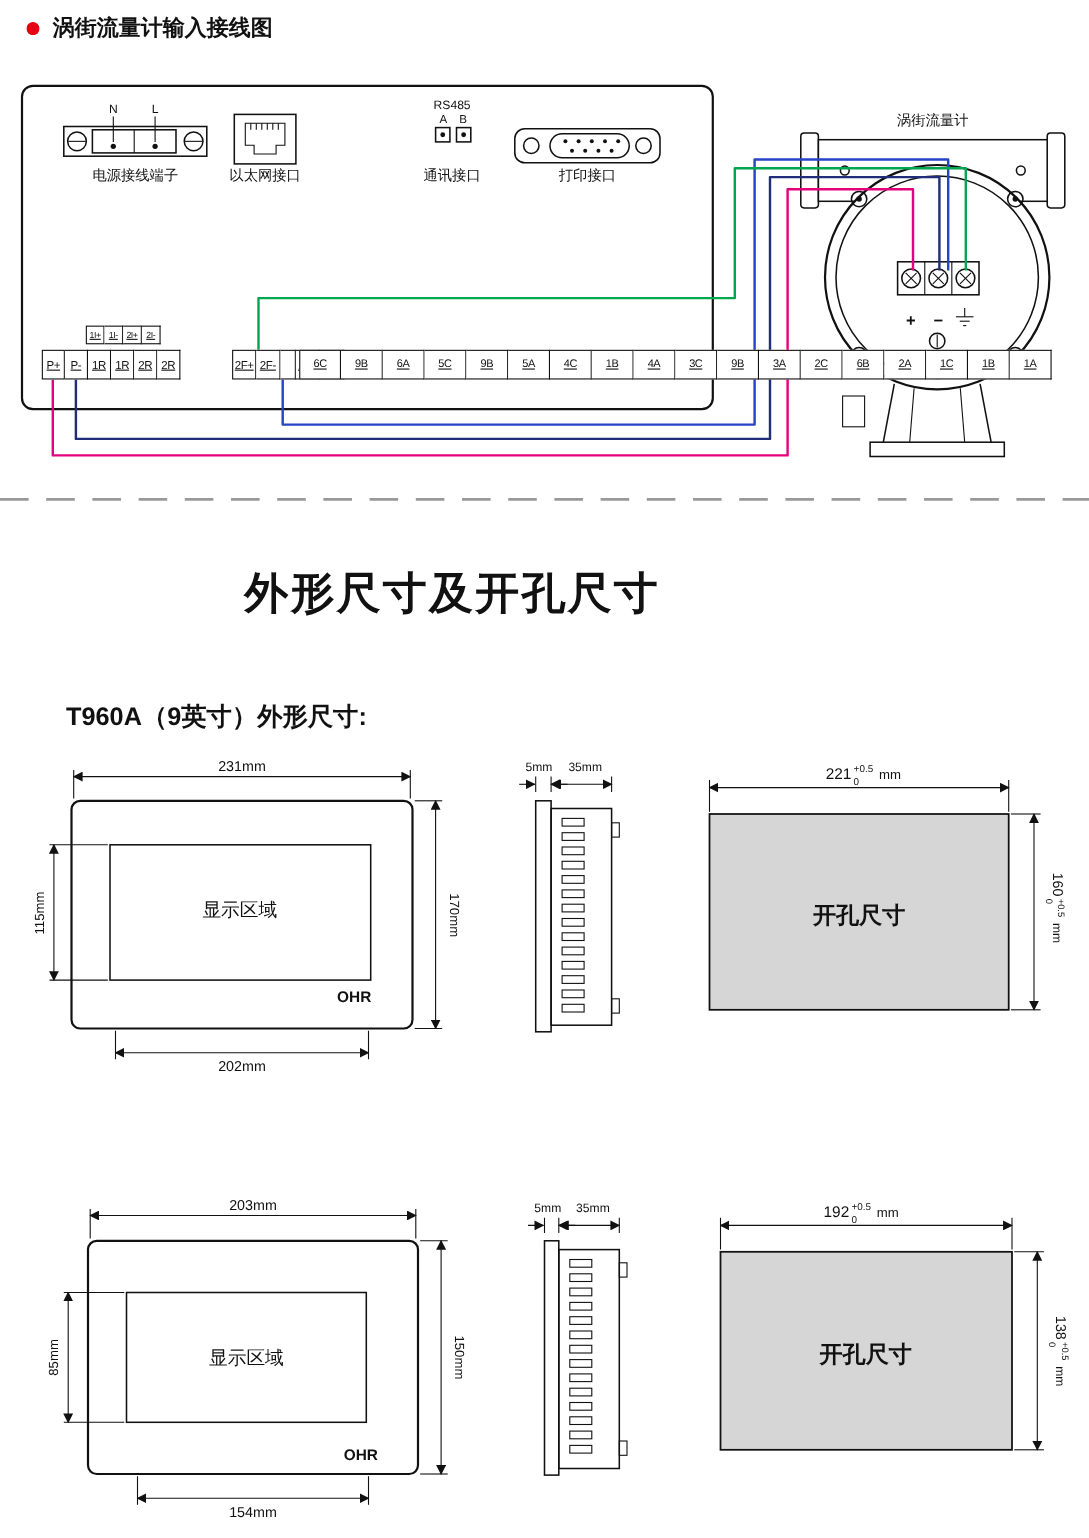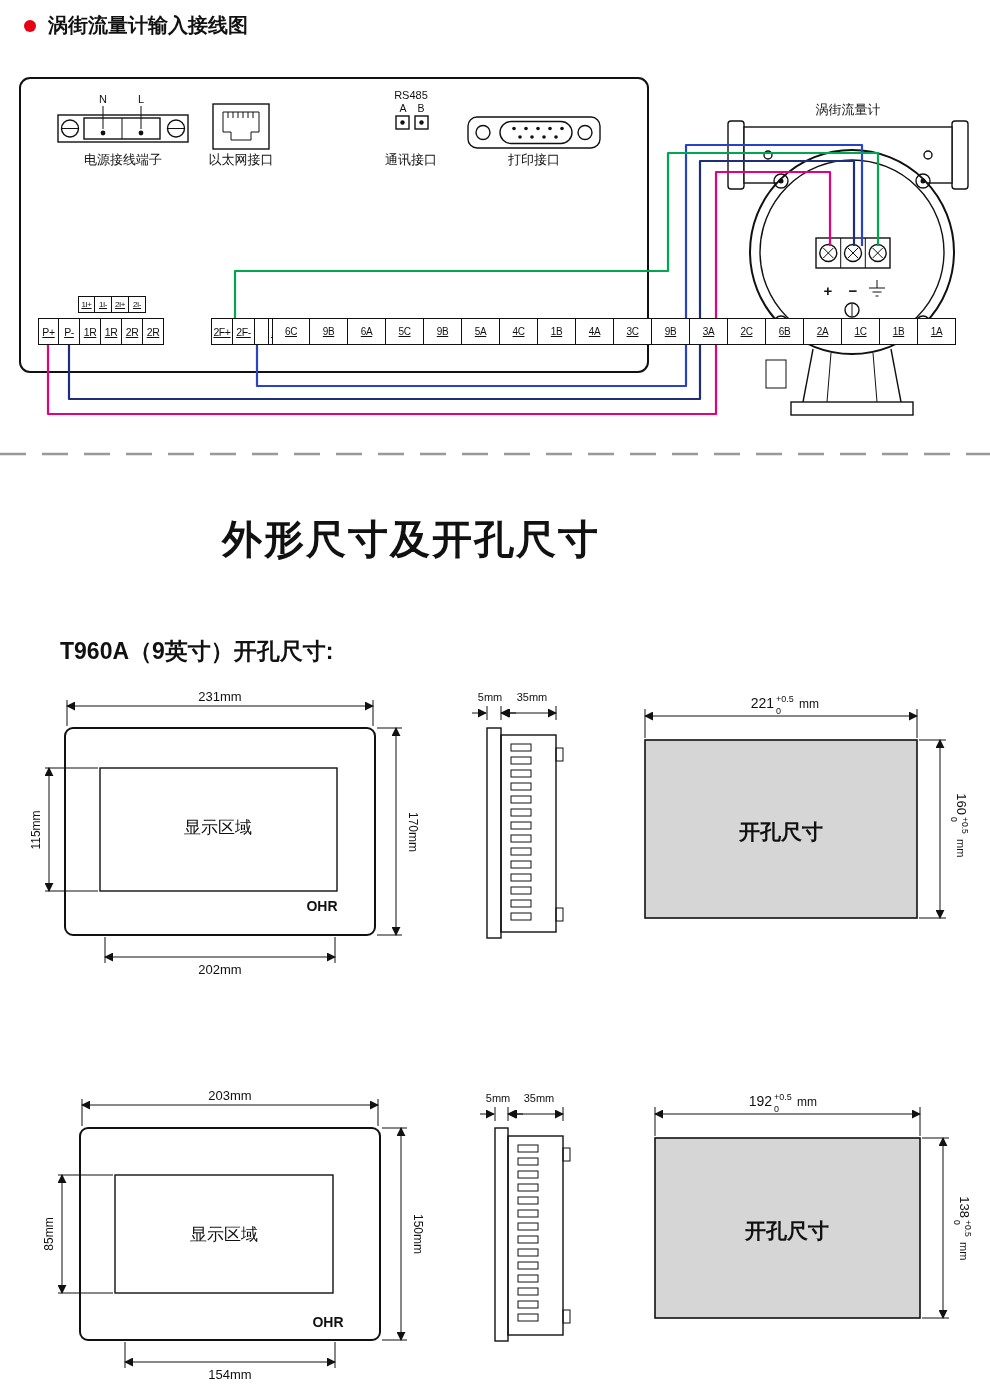--- a/index.html
+++ b/index.html
@@ -233,21 +233,21 @@
       <span class="tcell">1B</span>
       <span class="tcell">1A</span>
     </div>
 
   <svg class="divider-svg" width="990" height="8">
     <line x1="0" y1="4" x2="990" y2="4" stroke="#999" stroke-width="2.4" stroke-dasharray="26 16"></line>
   </svg>
 
   <div class="section-title">外形尺寸及开孔尺寸</div>
 
-  <div class="model-heading h960">T960A（9英寸）开孔尺寸:</div>
+  <div class="model-heading h960">T960A（9英寸）外形尺寸:</div>
 
   <svg class="svg960" width="990" height="345">
     <defs>
       <marker id="arrA" viewBox="0 0 10 10" refX="9" refY="5" markerWidth="9" markerHeight="9" orient="auto-start-reverse">
         <path d="M0,0 L10,5 L0,10 z" fill="#111"></path>
       </marker>
     </defs>
 
     <g>
       <line x1="67" y1="66" x2="67" y2="40" class="thin"></line>

